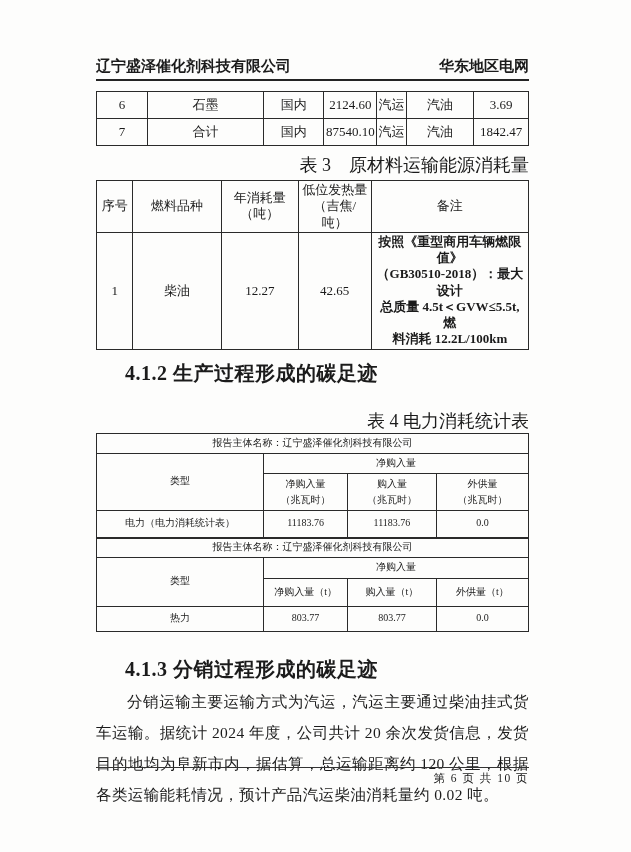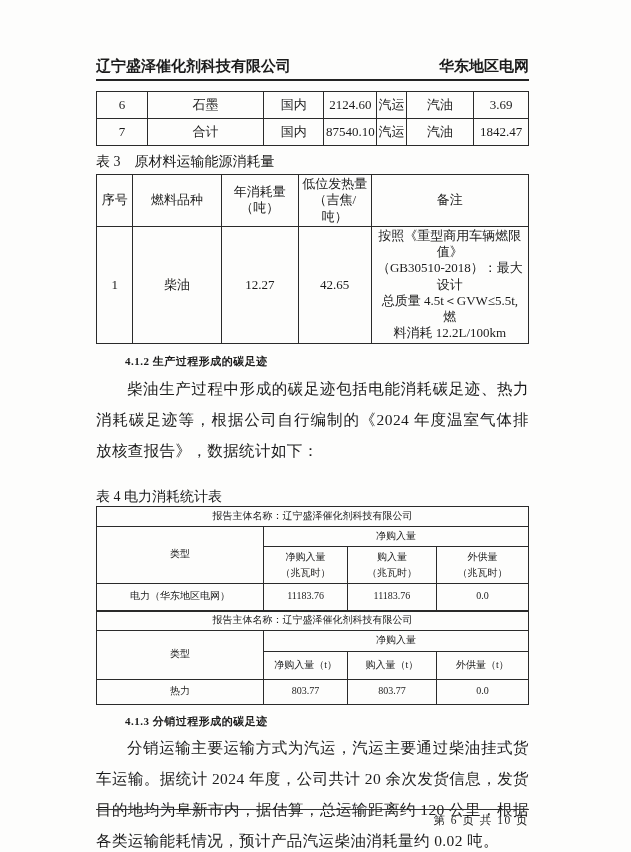--- a/index.html
+++ b/index.html
@@ -19,52 +19,52 @@
 
   table{border-collapse:collapse;width:100%;table-layout:fixed;}
   .tbl td{
     border:1.6px solid #2a2a2a;text-align:center;vertical-align:middle;
     font-size:13px;line-height:1.25;padding:1px 2px;overflow:hidden;
   }
 
   .tbl-cont{margin-top:10px;}
   .tbl-cont td{height:26px;padding:0 1px;}
 
-  .caption{text-align:left;font-size:14px;}
+  .caption{text-align:right;font-size:18px;}
   .cap3{margin-top:7px;}
   .cap4{margin-top:22px;}
   .cap5{margin-top:12px;}
 
   .tbl3{margin-top:3px;}
   .tbl3 .hrow td{height:38px;}
   .tbl3 .drow td{height:66px;}
   .pre{white-space:pre-line;}
-  .remark{font-size:12.5px;line-height:16px;white-space:pre-line;padding:2px 4px;}
-
-  h3{font-size:11px;font-weight:bold;margin:10px 0 0 0;padding-left:29px;letter-spacing:0.5px;}
-  h3.h413{margin-top:9px;}
+  .remark{font-size:12.5px;line-height:16px;white-space:pre-line;padding:2px 4px;font-weight:bold;}
+
+  h3{font-size:20px;font-weight:bold;margin:10px 0 0 0;padding-left:29px;letter-spacing:0.5px;}
+  h3.h413{margin-top:24px;}
   p.body{
     font-size:15.5px;line-height:31px;text-align:justify;
     text-indent:31px;margin:4px 0 0 0;letter-spacing:0.4px;
   }
   p.p413{margin-top:3px;}
 
   .tbl45 td{font-size:10px;}
   .t4 .r-entity td{height:17px;}
   .t4 .r-group td{height:17px;}
   .t4 .r-sub td{height:34px;}
   .t4 .r-data td{height:24px;}
   .t5 .r-entity td{height:16px;}
   .t5 .r-group td{height:18px;}
   .t5 .r-sub td{height:25px;}
   .t5 .r-data td{height:22px;}
   .tbl45 .r-sub td{line-height:16px;}
 
   .doc-footer{
-    position:absolute;left:96px;top:809px;width:433px;
+    position:absolute;left:96px;top:767px;width:433px;
     border-top:1.5px solid #333;
   }
   .footer-text{text-align:right;font-size:11.5px;padding-top:3px;letter-spacing:1.5px;}
 </style>
 </head>
 <body>
 
 <div class="page">
   <div class="content">
 
@@ -131,21 +131,20 @@
           <td>42.65</td>
           <td class="remark">按照《重型商用车辆燃限值》
 （GB30510-2018）：最大设计
 总质量 4.5t＜GVW≤5.5t, 燃
 料消耗 12.2L/100km</td>
         </tr>
       </tbody>
     </table>
 
     <h3>4.1.2 生产过程形成的碳足迹</h3>
-    <p class="body">柴油生产过程中形成的碳足迹包括电能消耗碳足迹、热力消耗碳足迹等，根据公司自行编制的《2024 年度温室气体排放核查报告》，数据统计如下：</p>
 
     <div class="caption cap4">表 4 电力消耗统计表</div>
     <table class="tbl tbl45 t4">
       <colgroup>
         <col style="width:38.7%">
           <col style="width:19.4%">
           <col style="width:20.6%">
           <col style="width:21.3%">
       </colgroup>
       <tbody>
@@ -158,21 +157,21 @@
         </tr>
         <tr class="r-sub">
           <td class="pre">净购入量
 （兆瓦时）</td>
           <td class="pre">购入量
 （兆瓦时）</td>
           <td class="pre">外供量
 （兆瓦时）</td>
         </tr>
         <tr class="r-data">
-          <td>电力（华东地区电网）</td>
+          <td>电力（电力消耗统计表）</td>
           <td>11183.76</td>
           <td>11183.76</td>
           <td>0.0</td>
         </tr>
       </tbody>
     </table>
 
     <table class="tbl tbl45 t5">
       <colgroup>
         <col style="width:38.7%">

